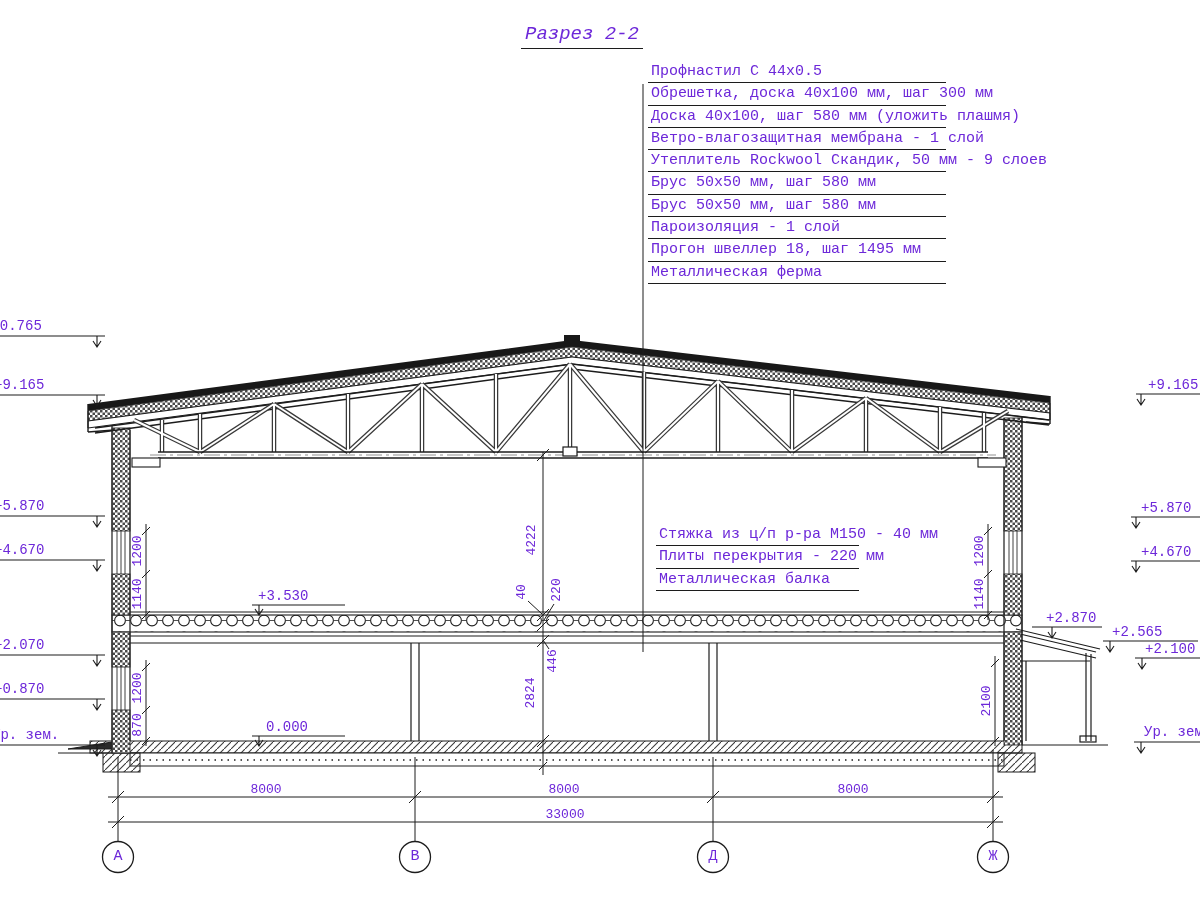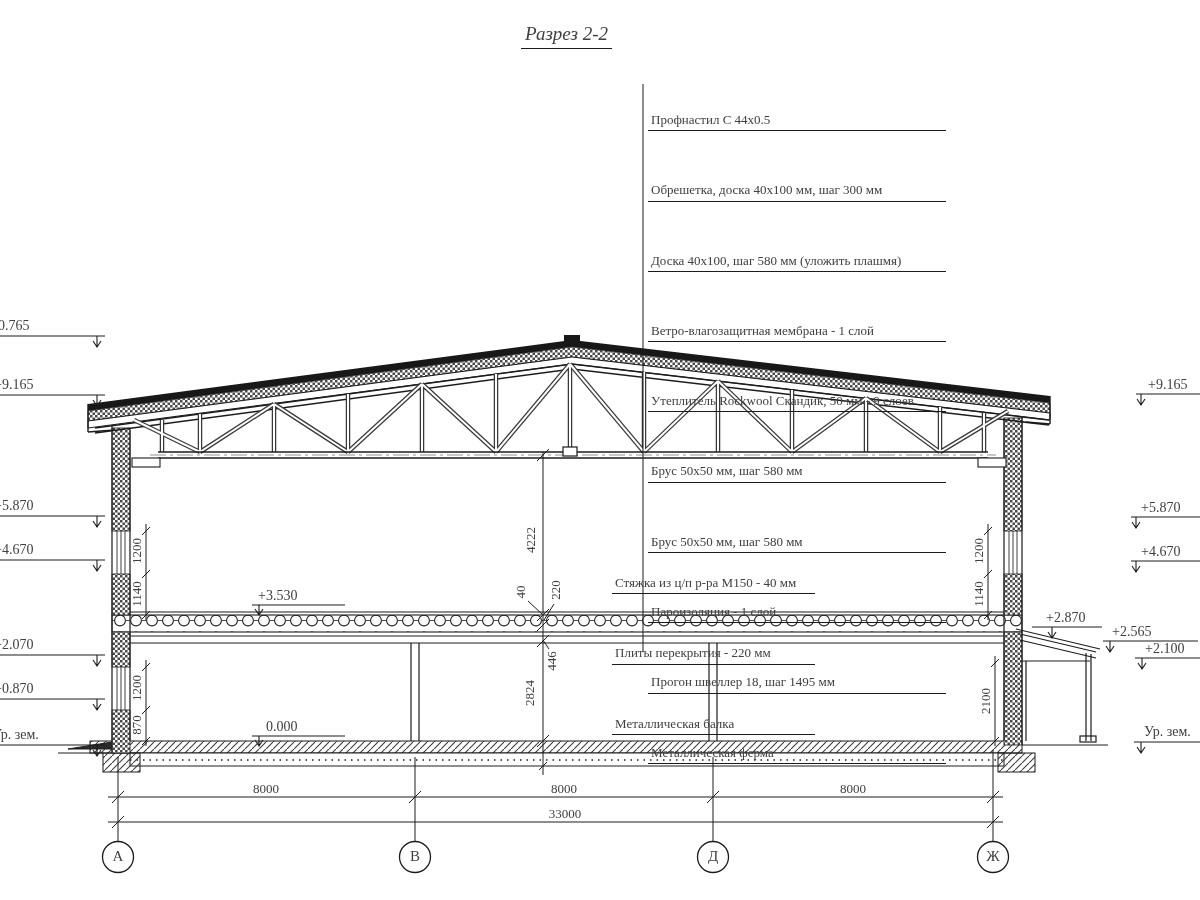--- a/index.html
+++ b/index.html
@@ -1,27 +1,27 @@
 <!DOCTYPE html>
 <html><head>
 <meta charset="utf-8">
 <style>
   html,body{margin:0;padding:0;background:#fff;}
   .sheet{position:relative;width:1200px;height:900px;background:#fff;overflow:hidden;
-         font-family:Liberation Serif, serif;color:#404040;}
+         font-family:Liberation Mono, monospace;color:#6d28d9;}
   .sheet svg{position:absolute;left:0;top:0;}
   .lbl{position:absolute;font-size:14px;white-space:nowrap;}
   .dimlbl{position:absolute;font-size:13px;white-space:nowrap;transform:translate(-50%,-50%);}
   .rot{position:absolute;font-size:13px;white-space:nowrap;transform:translate(-50%,-50%) rotate(-90deg);}
   .title{position:absolute;left:521px;top:23px;font-size:19px;font-style:italic;
          border-bottom:1.6px solid #1c1c1c;padding:0 4px 3px 4px;}
   .callouts{position:absolute;left:648px;top:61px;width:298px;}
-  .callouts2{position:absolute;left:612px;top:524px;width:203px;}
+  .callouts2{position:absolute;left:656px;top:524px;width:203px;}
   .crow{height:22.3px;line-height:21px;border-bottom:1.2px solid #1c1c1c;
-        font-size:13px;white-space:nowrap;padding-left:3px;box-sizing:border-box;margin-top:48px;}
+        font-size:15px;white-space:nowrap;padding-left:3px;box-sizing:border-box;}
   .axlbl{position:absolute;font-size:15px;transform:translate(-50%,-54%);}
 </style>
 </head>
 <body>
 
 <div class="sheet">
 
 <svg width="1200" height="900" viewBox="0 0 1200 900">
   <defs>
     <pattern id="ins" width="5" height="5" patternUnits="userSpaceOnUse">

